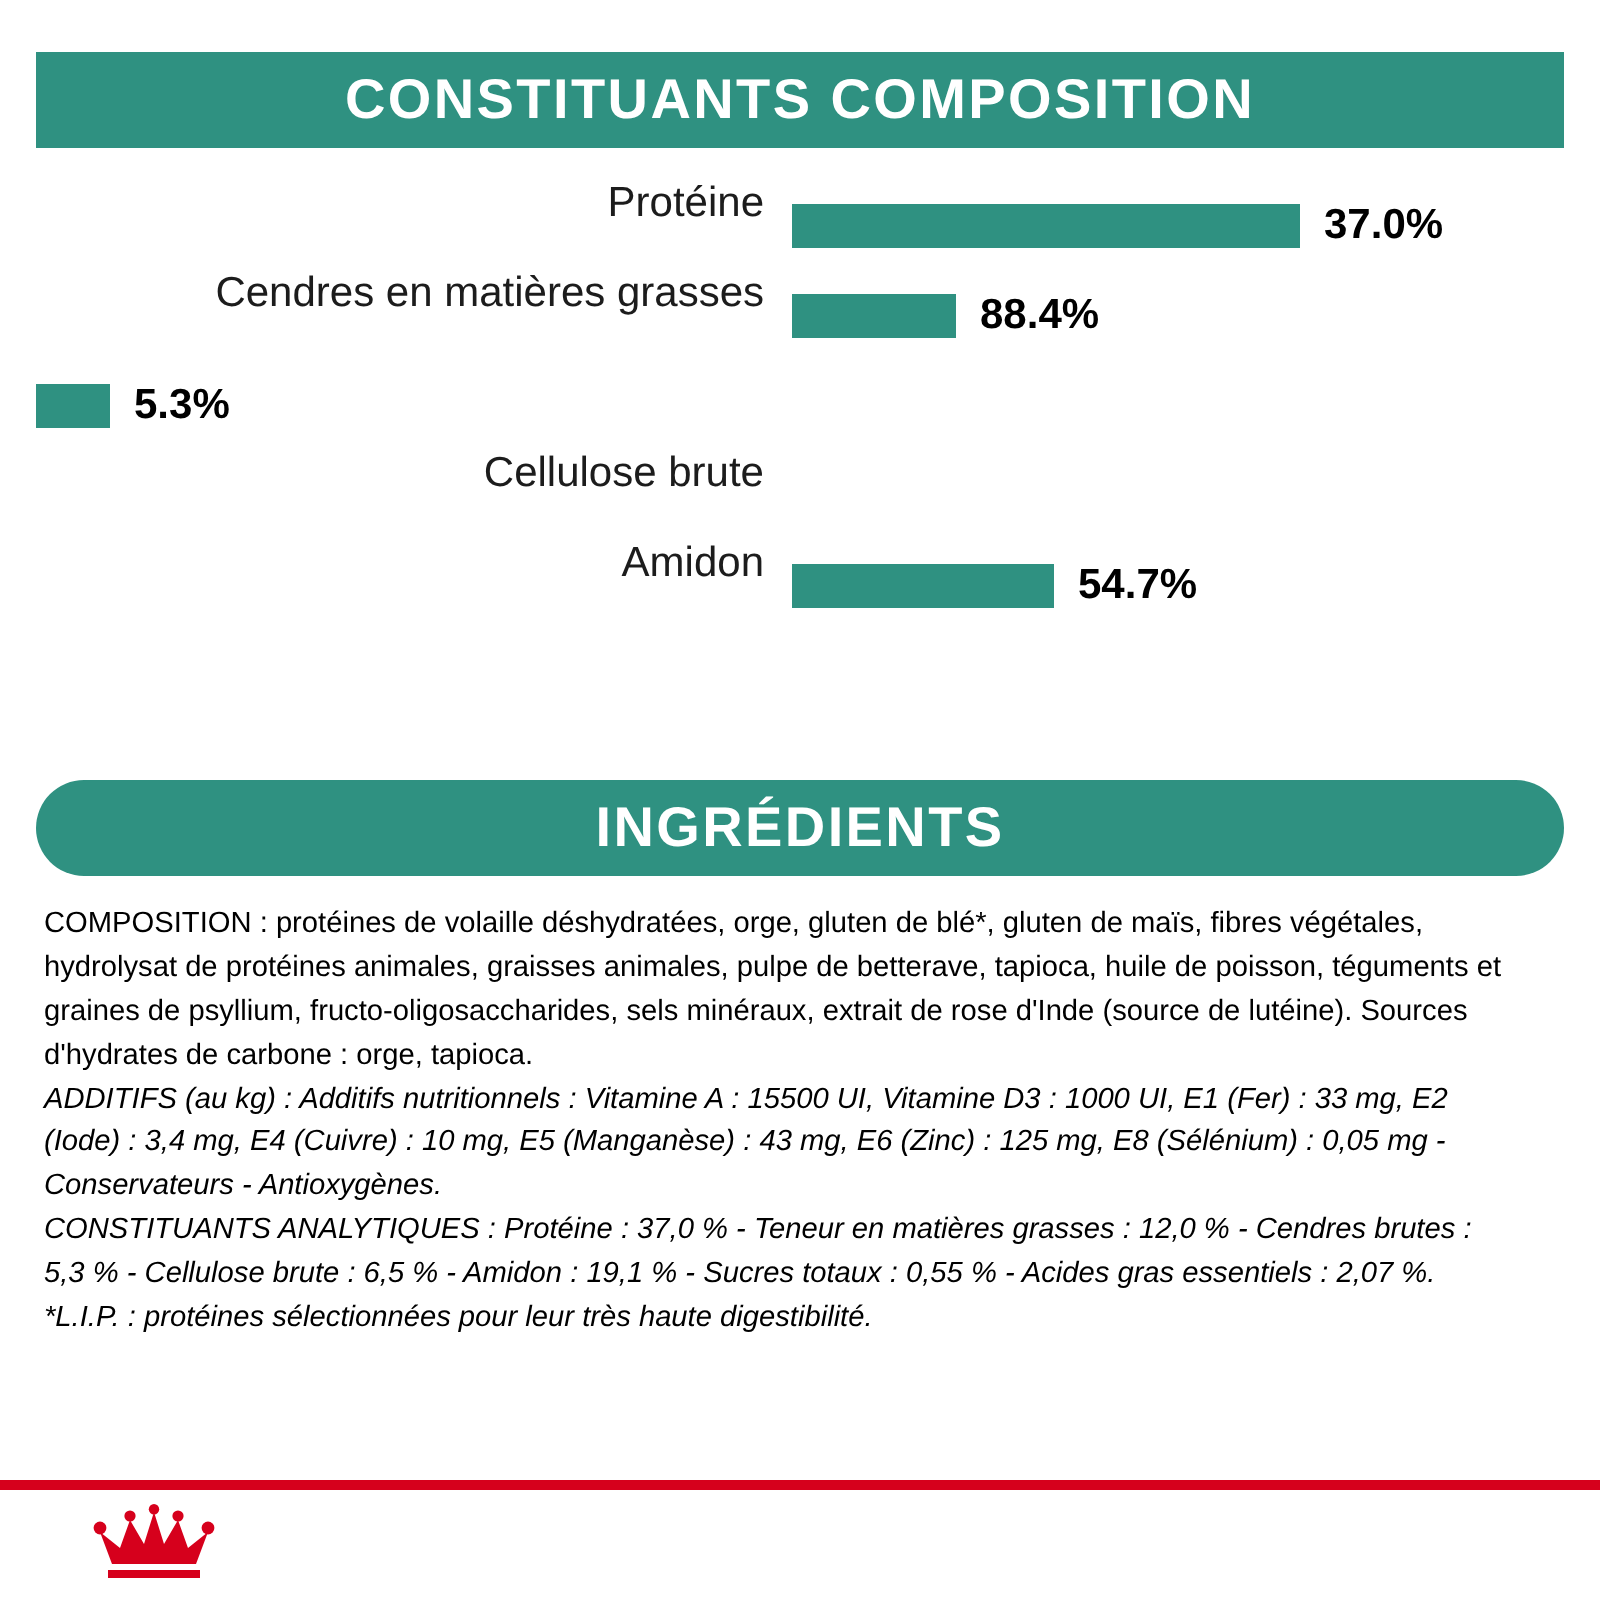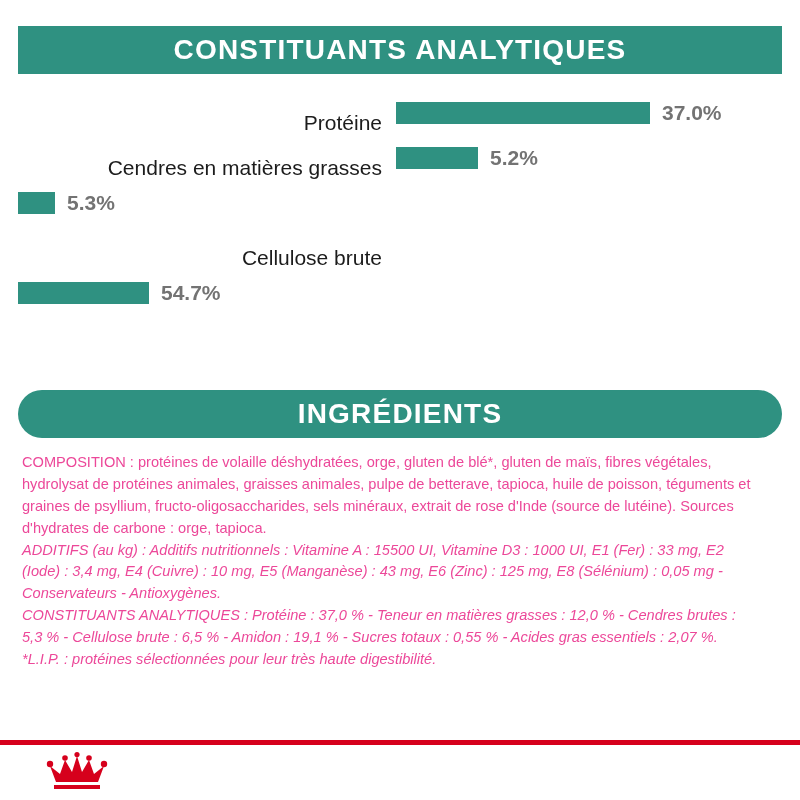--- a/index.html
+++ b/index.html
@@ -45,21 +45,21 @@
     position: absolute;
     left: 18px;
     top: 90px;
     width: 764px;
     height: 285px;
   }
   .chart-row {
     position: relative;
     height: 45px;
     display: flex;
-    align-items: flex-end;
+    align-items: flex-start;
   }
   .chart-label {
     width: 378px;
     text-align: right;
     padding-right: 14px;
     font-size: 21px;
     color: #1c1c1c;
     white-space: nowrap;
   }
   .chart-bar-wrap {
@@ -69,37 +69,37 @@
     align-items: center;
     height: 100%;
   }
   .chart-bar {
     height: 22px;
     background: #2f9181;
   }
   .chart-value {
     font-size: 21px;
     font-weight: bold;
-    color: #737373;
+    color: #000000;
     margin-left: 12px;
     white-space: nowrap;
   }
 
   
   .ingredients {
     position: absolute;
     left: 22px;
     top: 452px;
     width: 756px;
   }
   .ingredients p {
     margin: 0 18px 0 0;
     font-size: 14.6px;
     line-height: 1.5;
-    color: #ec4899;
+    color: #000000;
   }
   .ingredients p + p { margin-top: 0px; font-style: italic; }
 
   
   .brand-strip {
     position: absolute;
     left: 0;
     top: 740px;
     width: 800px;
     height: 60px;
@@ -120,53 +120,54 @@
     width: 62px;
     height: 40px;
   }
 </style>
 </head>
 <body>
 
 <div class="page">
 
   <div class="section-bar" id="bar-analytics">
-    <span class="title">CONSTITUANTS ANALYTIQUES</span>
+    <span class="title">CONSTITUANTS COMPOSITION</span>
   </div>
 
   <div class="chart">
 
     <div class="chart-row">
       <div class="chart-label">Protéine</div>
       <div class="chart-bar-wrap">
         <div class="chart-bar" style="width:254px"></div>
         <div class="chart-value">37.0%</div>
       </div>
     </div>
 
     <div class="chart-row">
       <div class="chart-label">Cendres en matières grasses</div>
       <div class="chart-bar-wrap">
         <div class="chart-bar" style="width:82px"></div>
-        <div class="chart-value">5.2%</div>
+        <div class="chart-value">88.4%</div>
       </div>
     </div>
 
     <div class="chart-row">
       <div class="chart-bar-wrap">
         <div class="chart-bar" style="width:37px"></div>
         <div class="chart-value">5.3%</div>
       </div>
     </div>
 
     <div class="chart-row">
       <div class="chart-label">Cellulose brute</div>
     </div>
 
     <div class="chart-row">
+      <div class="chart-label">Amidon</div>
       <div class="chart-bar-wrap">
         <div class="chart-bar" style="width:131px"></div>
         <div class="chart-value">54.7%</div>
       </div>
     </div>
 
 
   </div>
 
   <div class="section-bar" id="bar-ingredients">

